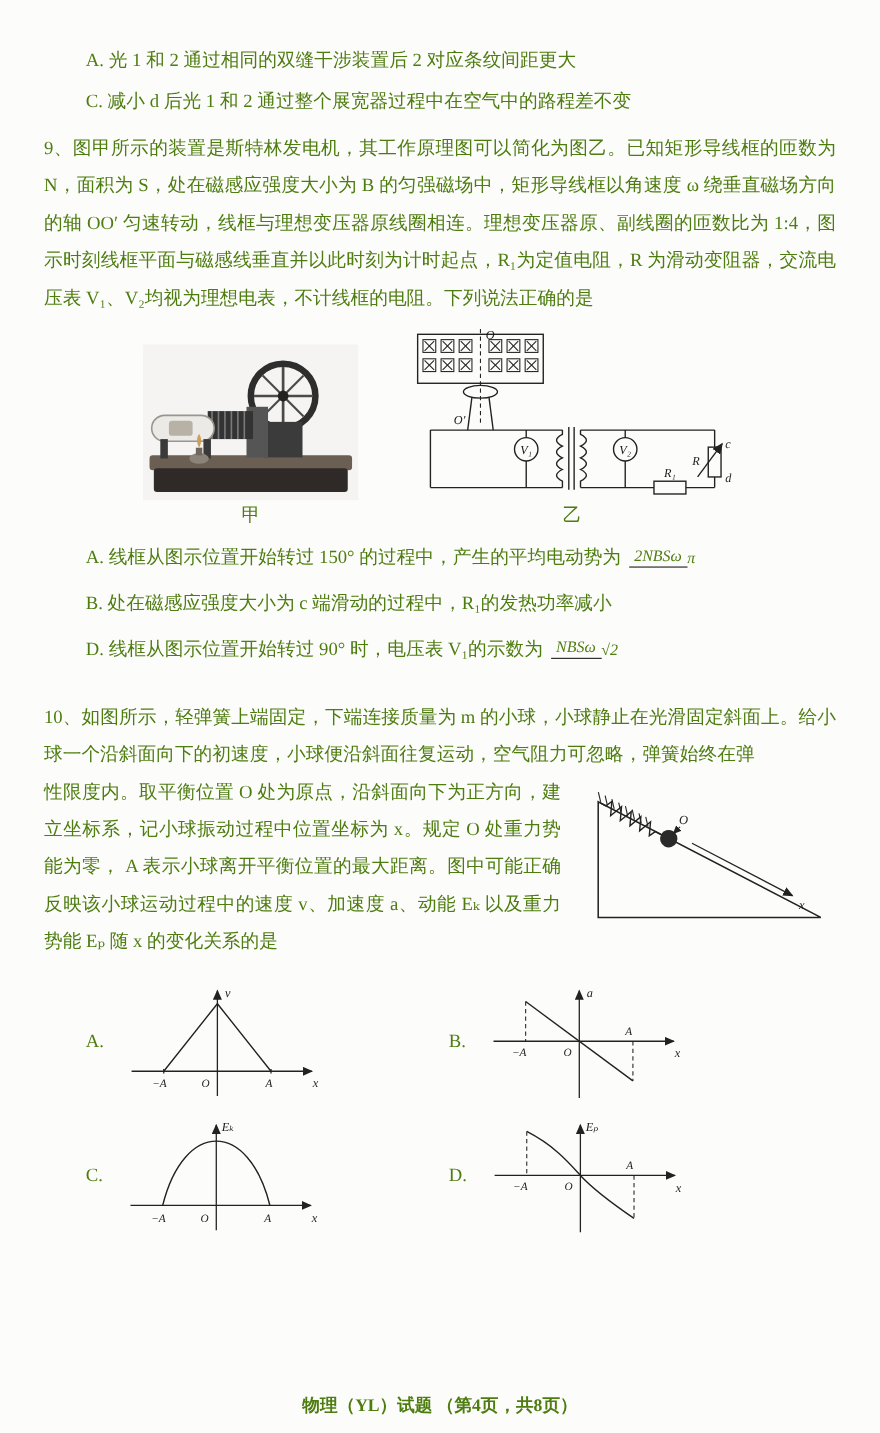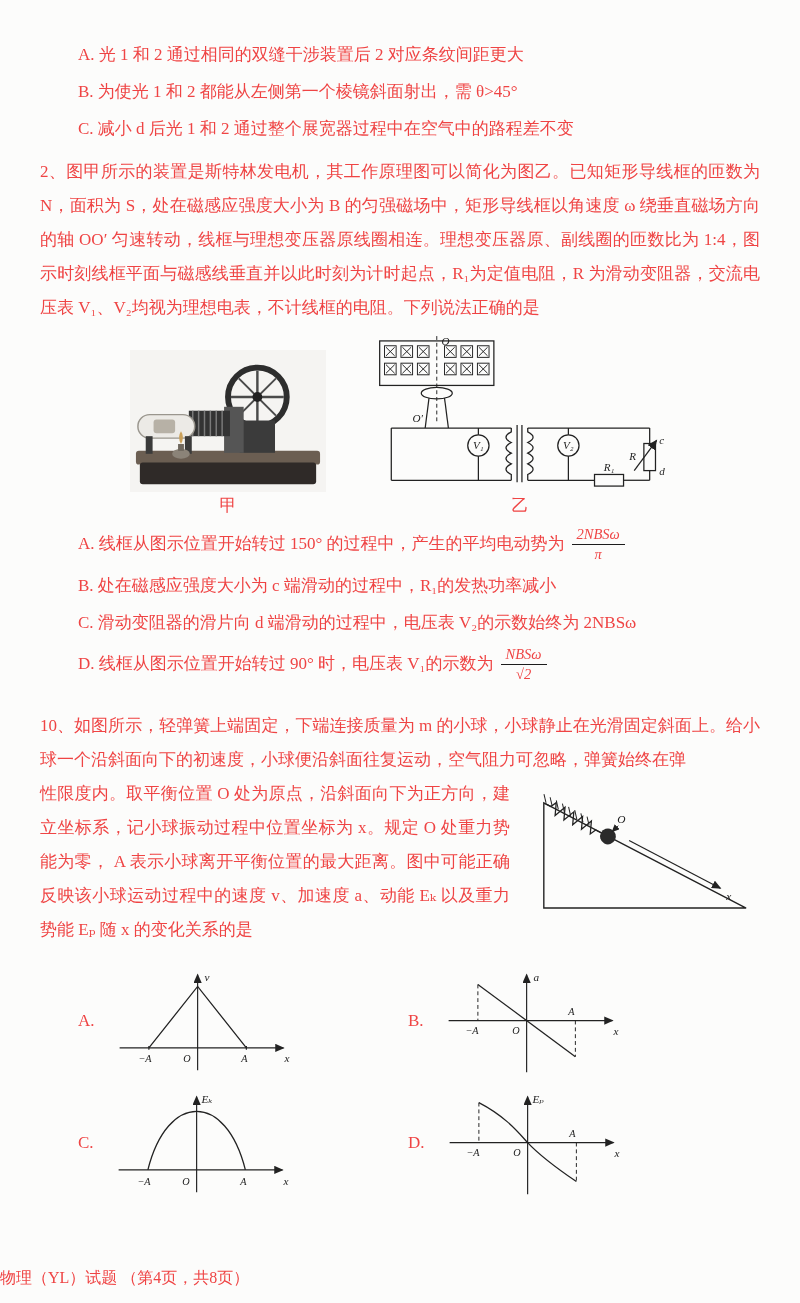--- a/index.html
+++ b/index.html
@@ -1,51 +1,51 @@
 <!DOCTYPE html>
 <html><head>
 <meta charset="utf-8">
 <style>
   html,body{margin:0;padding:0;}
   body{background:#ffffff;}
   .page{
     width:800px;height:1303px;margin:0 auto;background:#fcfcfb;
     padding:36px 40px 0 40px;box-sizing:border-box;position:relative;overflow:hidden;
-    font-family:"Liberation Serif","DejaVu Serif",serif;color:#ef4444;
+    font-family:"Liberation Serif","DejaVu Serif",serif;color:#4d7c0f;
   }
   p{margin:0;}
   .stem{font-size:17px;line-height:34px;text-align:justify;}
   .opt{font-size:17px;line-height:37px;padding-left:38px;}
   .q8-options{margin-bottom:8px;}
   .figures{display:flex;align-items:flex-end;justify-content:center;gap:44px;margin:10px 0 2px 0;}
   figure{margin:0;display:flex;flex-direction:column;align-items:center;gap:2px;}
   figcaption{font-size:17px;}
   .opts{margin-top:4px;}
   .opt-frac{display:flex;align-items:center;padding-left:38px;font-size:17px;min-height:46px;line-height:22px;}
-  .frac{display:inline-flex;flex-direction:column;align-items:center;margin-left:7px;
+  .frac{display:inline-flex;align-items:flex-end;margin-left:7px;
         font-size:14.5px;font-style:italic;line-height:1.15;}
   .frac .num{padding:0 5px 1px 5px;border-bottom:1.3px solid #1c1c1c;}
   .frac .den{padding-top:1px;}
   .q10{margin-top:22px;}
   .q10-wrap::after{content:"";display:block;clear:both;}
   .q10-fig{float:right;width:238px;margin:4px 0 2px 12px;}
   .graphs{margin-top:18px;}
   .graph-row{display:flex;padding-left:38px;margin-bottom:10px;}
   .graph-cell{width:330px;display:flex;align-items:center;gap:10px;}
   .gkey{font-size:17px;}
   .gsvg{width:195px;height:auto;}
   svg text{fill:#1c1c1c;font-family:"Liberation Serif","DejaVu Serif",serif;}
   .it{font-style:italic;font-size:11.5px;}
   .tk{font-style:italic;font-size:10.5px;text-anchor:middle;}
   .ax{stroke:#222;stroke-width:1.2;fill:none;}
   .curve{stroke:#222;stroke-width:1.3;fill:none;}
   .dash{stroke:#222;stroke-width:1;stroke-dasharray:4 3;fill:none;}
   .w{stroke:#222;stroke-width:1.3;fill:none;}
-  .footer{position:absolute;left:0;bottom:14px;width:100%;
-          font-weight:normal;font-size:16px;}
+  .footer{position:absolute;left:0;bottom:14px;width:100%;text-align:center;
+          font-weight:bold;font-size:16px;}
 </style>
 </head>
 <body>
 
 <svg width="0" height="0" style="position:absolute" aria-hidden="true">
   <defs>
     <marker id="ah" markerWidth="9" markerHeight="7" refX="7" refY="3.5" orient="auto">
       <path d="M0,0 L8,3.5 L0,7 Z" fill="#222"></path>
     </marker>
     <g id="boxx">
@@ -53,26 +53,25 @@
       <line x1="1.5" y1="1.5" x2="10.5" y2="10.5" stroke="#222" stroke-width="1"></line>
       <line x1="10.5" y1="1.5" x2="1.5" y2="10.5" stroke="#222" stroke-width="1"></line>
     </g>
   </defs>
 </svg>
 
 <div class="page">
 
   <section class="q8-options">
     <p class="opt">A. 光 1 和 2 通过相同的双缝干涉装置后 2 对应条纹间距更大</p>
-    <p class="opt">B. 为使光 1 和 2 都能从左侧第一个棱镜斜面射出，需 θ&gt;45°</p>
     <p class="opt">C. 减小 d 后光 1 和 2 通过整个展宽器过程中在空气中的路程差不变</p>
   </section>
 
   <section class="q9">
-    <p class="stem">2、图甲所示的装置是斯特林发电机，其工作原理图可以简化为图乙。已知矩形导线框的匝数为 N，面积为 S，处在磁感应强度大小为 B 的匀强磁场中，矩形导线框以角速度 ω 绕垂直磁场方向的轴 OO′ 匀速转动，线框与理想变压器原线圈相连。理想变压器原、副线圈的匝数比为 1:4，图示时刻线框平面与磁感线垂直并以此时刻为计时起点，R₁为定值电阻，R 为滑动变阻器，交流电压表 V₁、V₂均视为理想电表，不计线框的电阻。下列说法正确的是</p>
+    <p class="stem">9、图甲所示的装置是斯特林发电机，其工作原理图可以简化为图乙。已知矩形导线框的匝数为 N，面积为 S，处在磁感应强度大小为 B 的匀强磁场中，矩形导线框以角速度 ω 绕垂直磁场方向的轴 OO′ 匀速转动，线框与理想变压器原线圈相连。理想变压器原、副线圈的匝数比为 1:4，图示时刻线框平面与磁感线垂直并以此时刻为计时起点，R₁为定值电阻，R 为滑动变阻器，交流电压表 V₁、V₂均视为理想电表，不计线框的电阻。下列说法正确的是</p>
 
     <div class="figures">
       <figure>
         <svg width="196" height="142" viewBox="0 0 200 145">
           <rect x="0" y="0" width="200" height="145" fill="#f5f4f2"></rect>
           <rect x="6" y="103" width="188" height="14" rx="3" fill="#6b5e52"></rect>
           <rect x="10" y="115" width="180" height="22" rx="3" fill="#2f2a28"></rect>
           <g>
             <circle cx="130" cy="48" r="30" fill="none" stroke="#2d2d2d" stroke-width="6"></circle>
             <line x1="130" y1="21" x2="130" y2="75" stroke="#4a4a4a" stroke-width="2.5"></line>
@@ -172,21 +171,20 @@
 
     <div class="opts">
       <p class="opt-frac">
         <span>A. 线框从图示位置开始转过 150° 的过程中，产生的平均电动势为</span>
         <span class="frac">
           <span class="num">2NBSω</span>
           <span class="den">π</span>
         </span>
       </p>
       <p class="opt">B. 处在磁感应强度大小为 c 端滑动的过程中，R₁的发热功率减小</p>
-      <p class="opt">C. 滑动变阻器的滑片向 d 端滑动的过程中，电压表 V₂的示数始终为 2NBSω</p>
       <p class="opt-frac">
         <span>D. 线框从图示位置开始转过 90° 时，电压表 V₁的示数为</span>
         <span class="frac">
           <span class="num">NBSω</span>
           <span class="den">√2</span>
         </span>
       </p>
     </div>
   </section>
 

